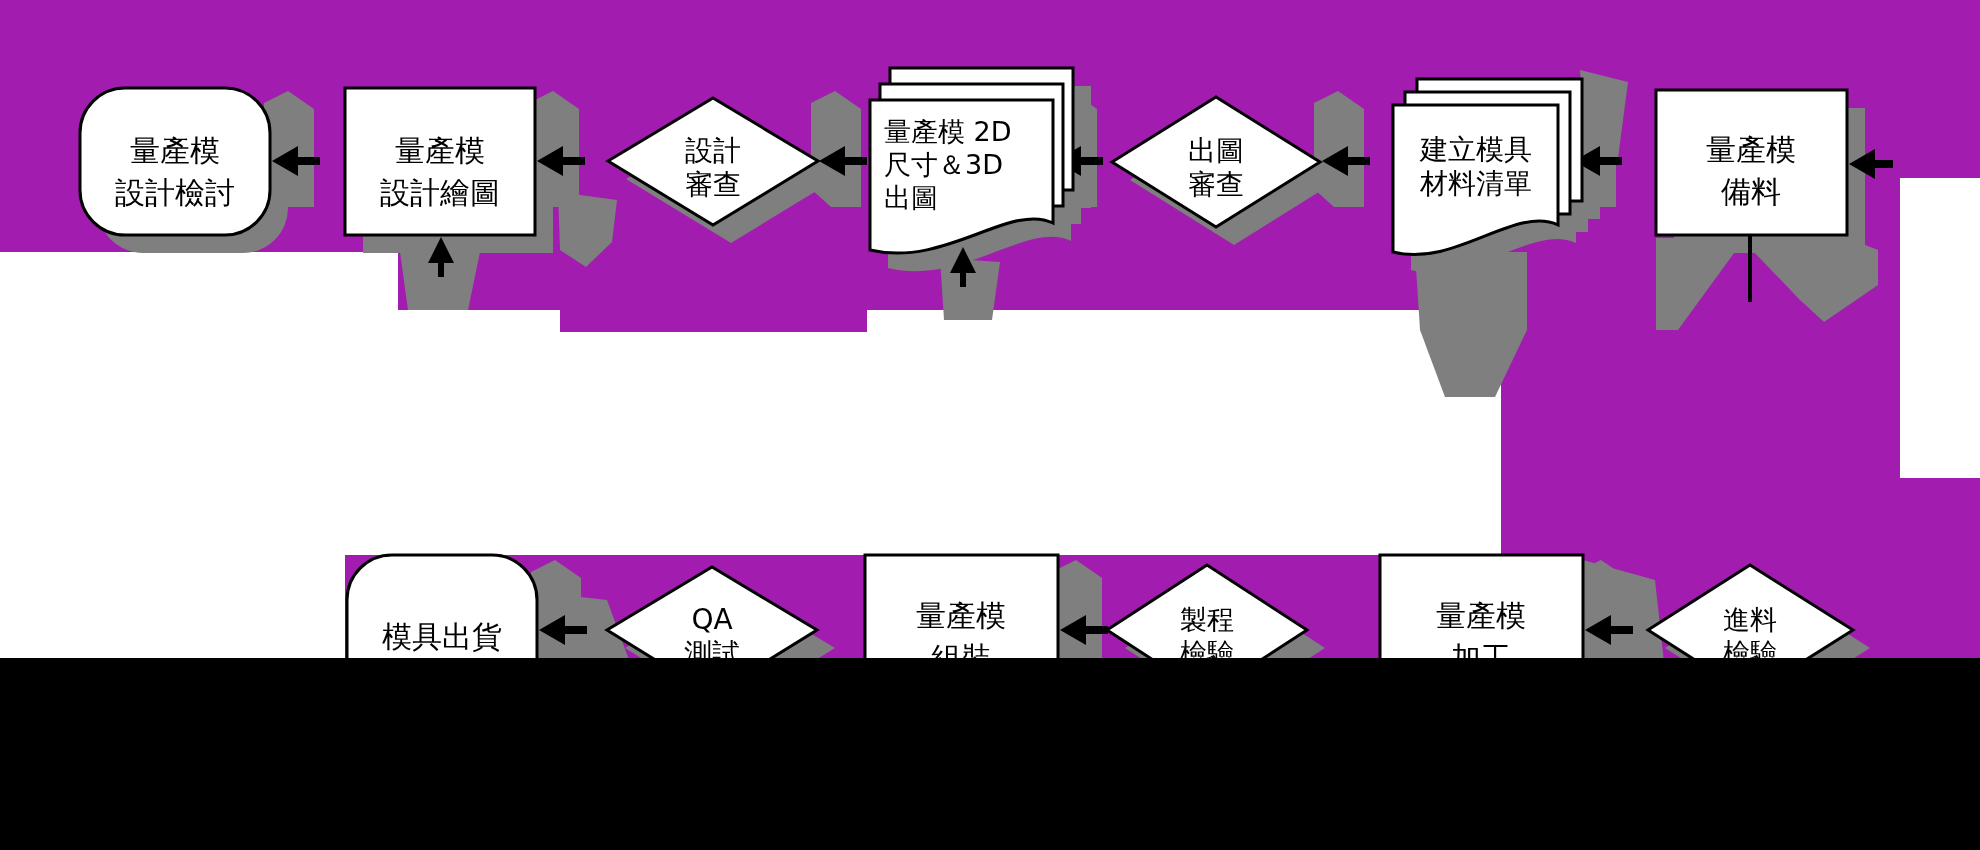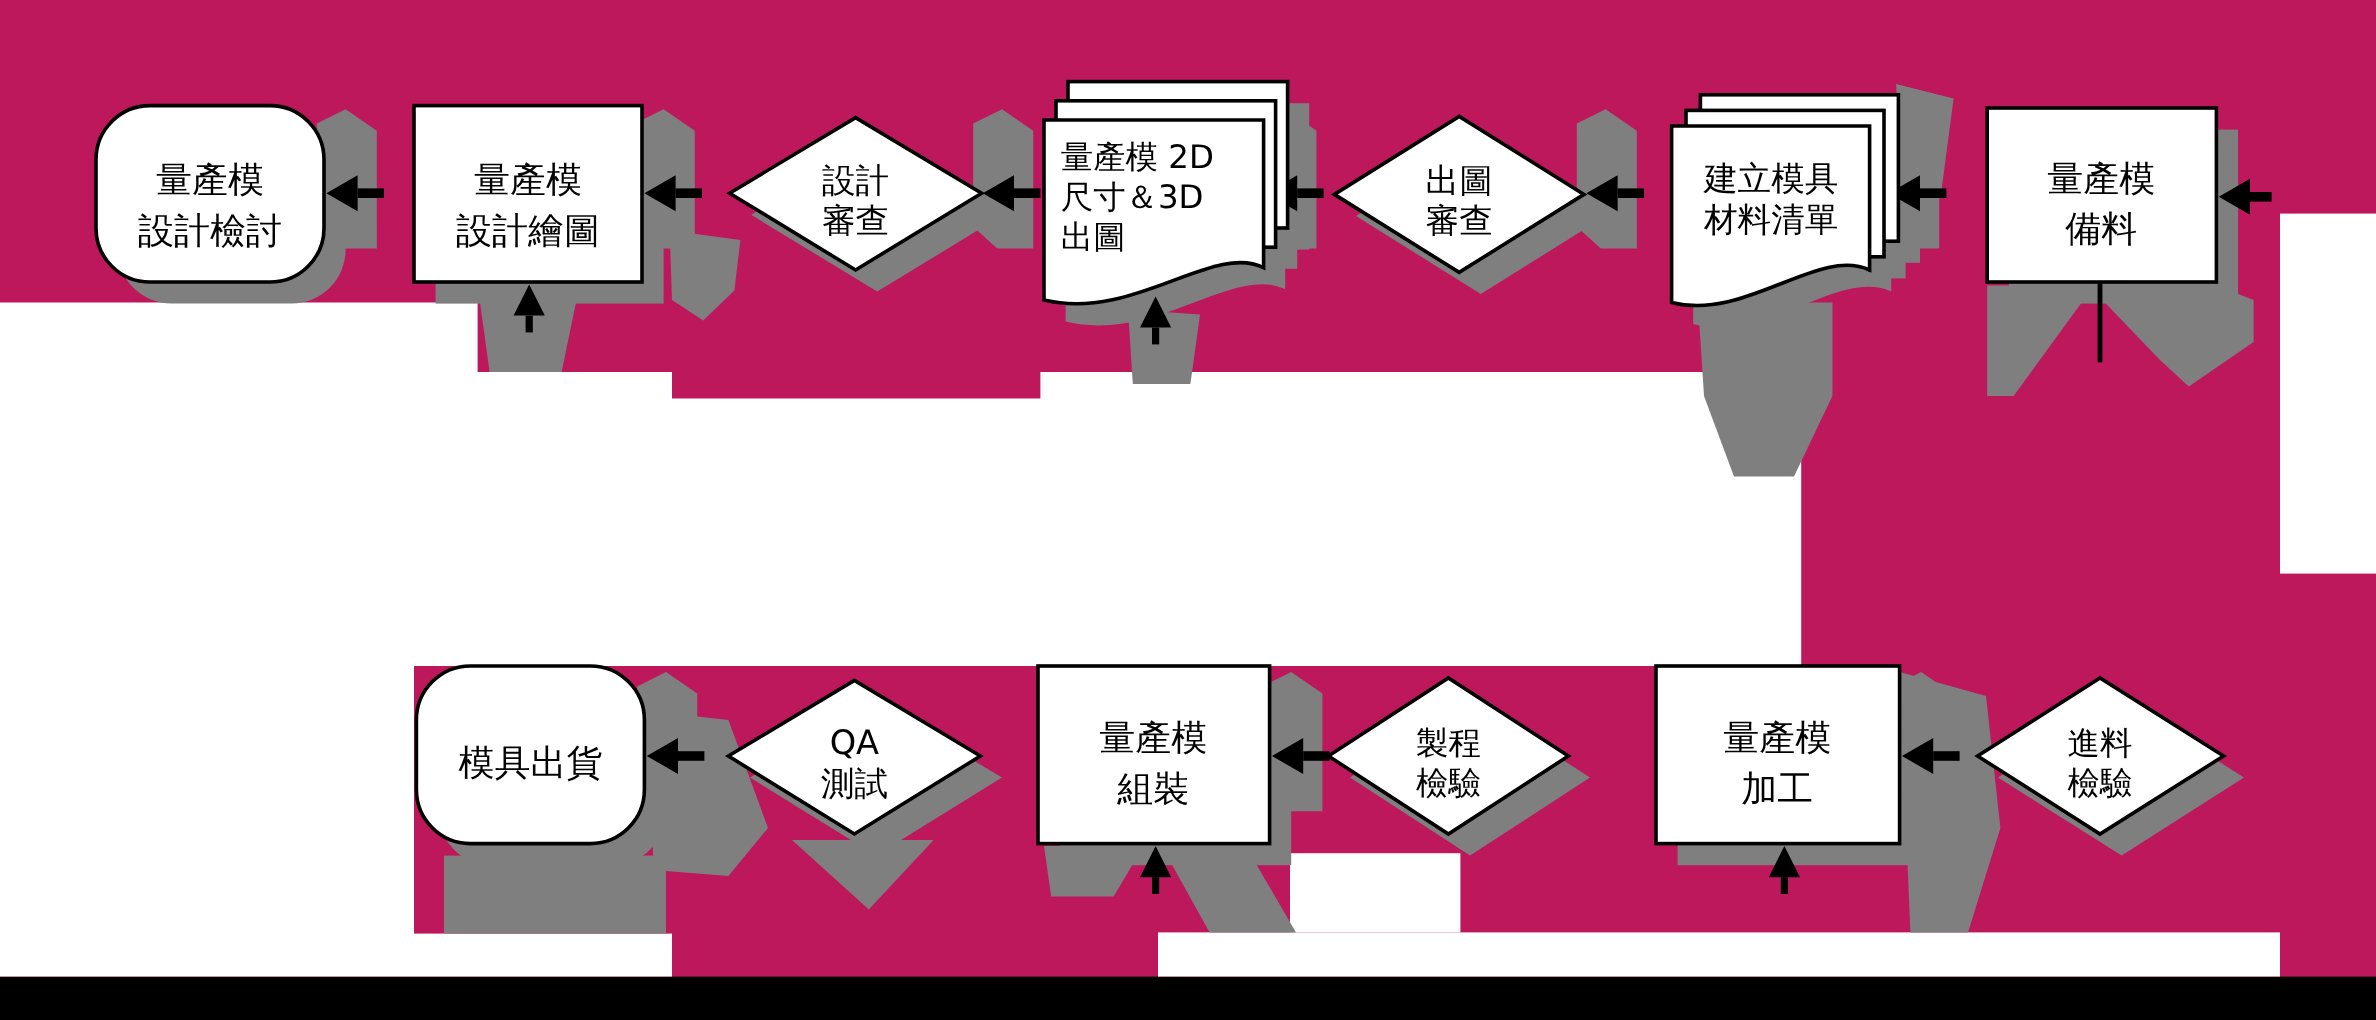--- a/index.html
+++ b/index.html
@@ -1,16 +1,16 @@
 <!DOCTYPE html>
 <html><head>
 <meta charset="utf-8">
 <style>
   html,body{margin:0;padding:0;background:#000;}
-  .stage{position:relative;width:1980px;height:814px;background:#be185d;overflow:hidden;
+  .stage{position:relative;width:1980px;height:658px;background:#a21caf;overflow:hidden;
          font-family:"DejaVu Sans",sans-serif;}
   svg{position:absolute;left:0;top:0;}
   text{fill:#000;font-family:"DejaVu Sans",sans-serif;}
   .node-label{font-size:30px;}
   .node-label-sm{font-size:28px;}
   .node-label-xs{font-size:27px;}
   .shape{fill:#fff;stroke:#000;stroke-width:3px;}
   .shadow{fill:#7f7f7f;stroke:none;}
   .arrow{fill:#000;stroke:none;}
   .white-region{fill:#fff;stroke:none;}

